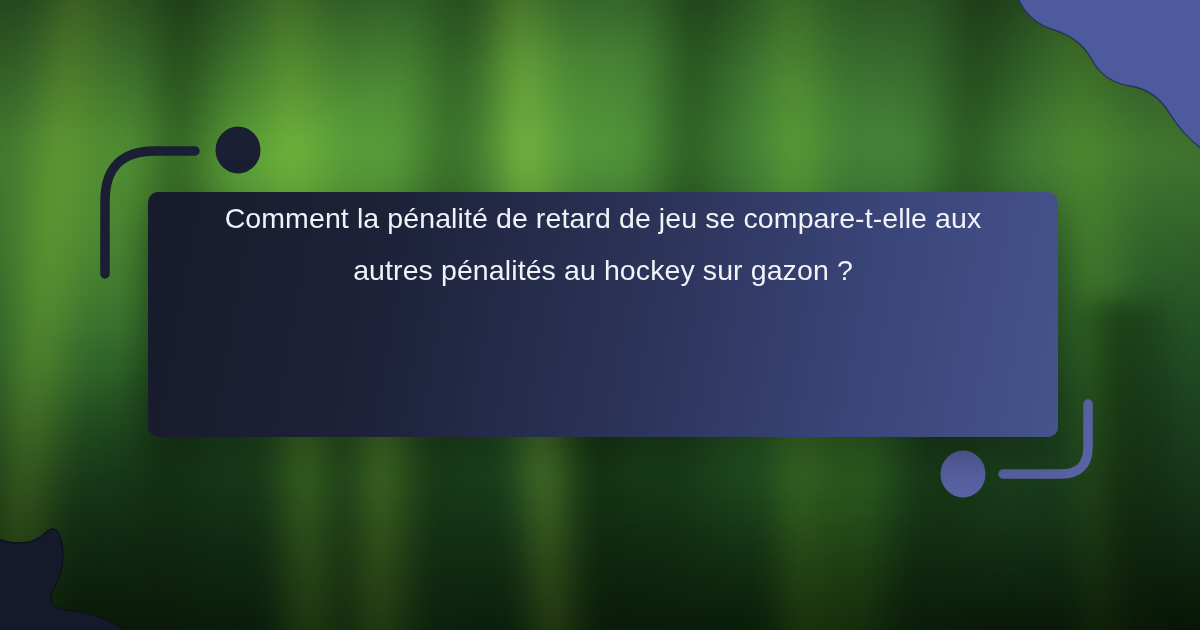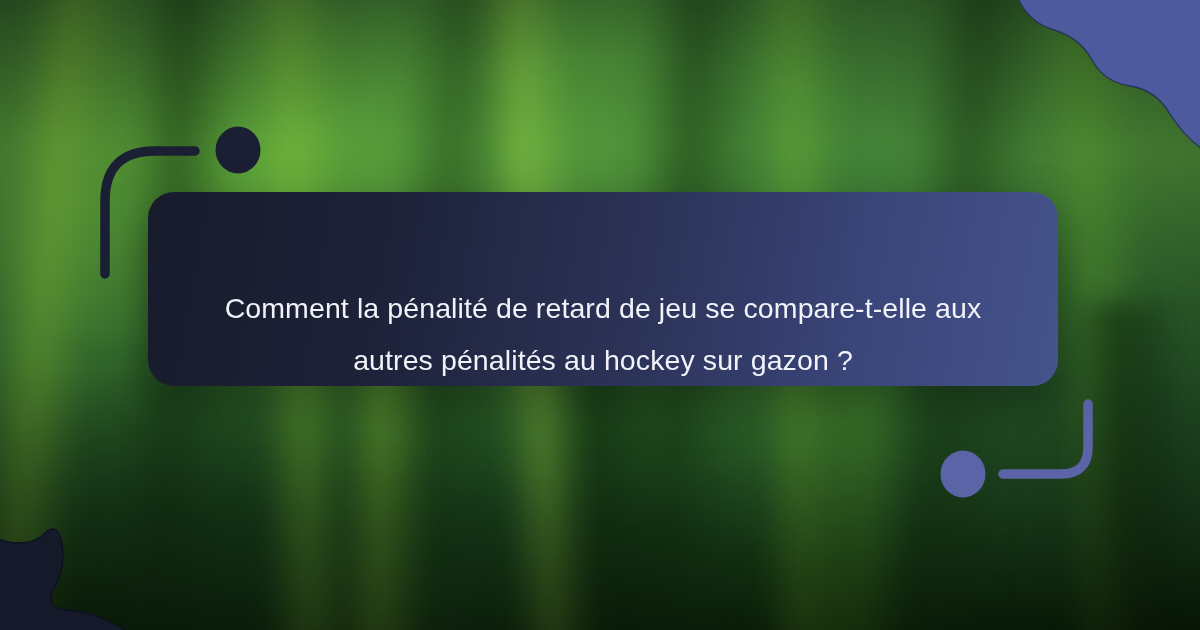--- a/index.html
+++ b/index.html
@@ -68,26 +68,26 @@
 
   
   .deco-svg { position: absolute; overflow: visible; }
 
   
   .card {
     position: absolute;
     left: 148px;
     top: 192px;
     width: 910px;
-    height: 194px;
-    border-radius: 26px;
+    height: 245px;
+    border-radius: 10px;
     background: linear-gradient(100deg, #171b2b 0%, #1d2239 26%, #2c3358 54%, #3a4579 78%, #46538c 100%);
     box-shadow: 0 18px 46px rgba(0,0,0,0.34);
     display: flex;
-    align-items: flex-end;
+    align-items: flex-start;
     justify-content: center;
     box-sizing: border-box;
     padding: 0 58px;
   }
   .card-text {
     margin: 0;
     color: #f1f3f8;
     font-size: 28.5px;
     line-height: 52px;
     font-weight: 400;

